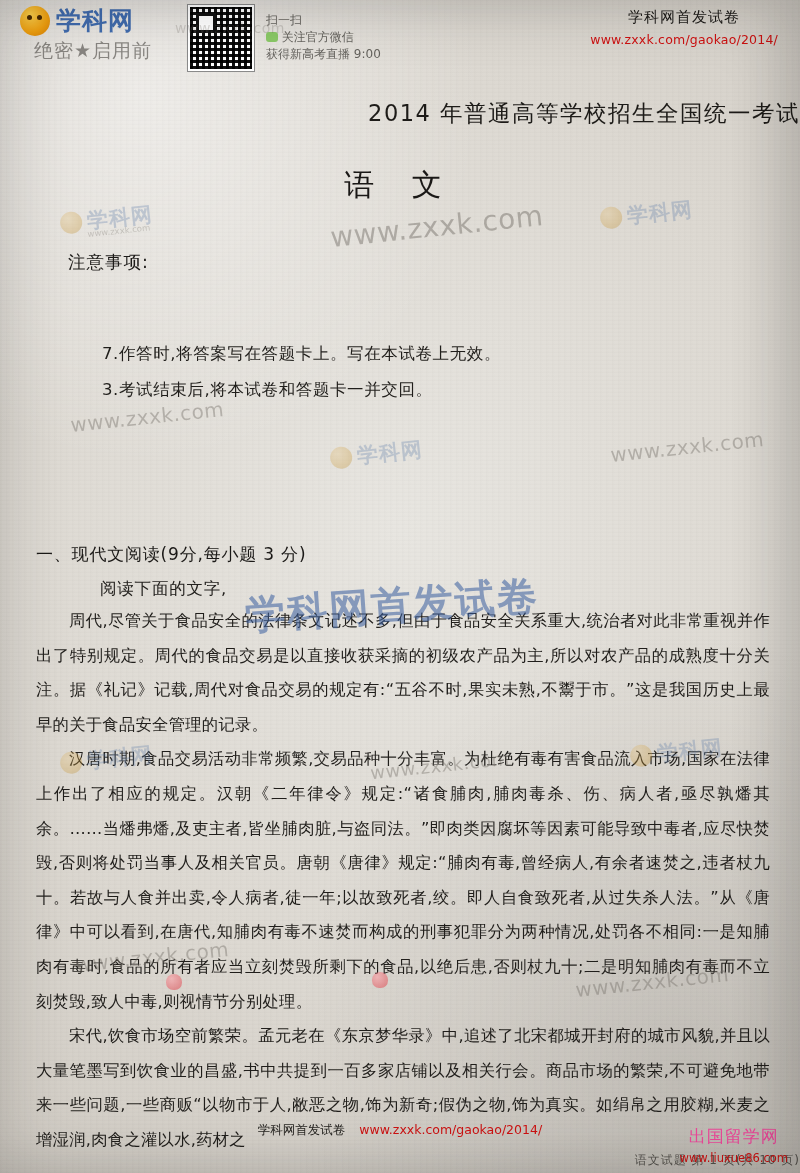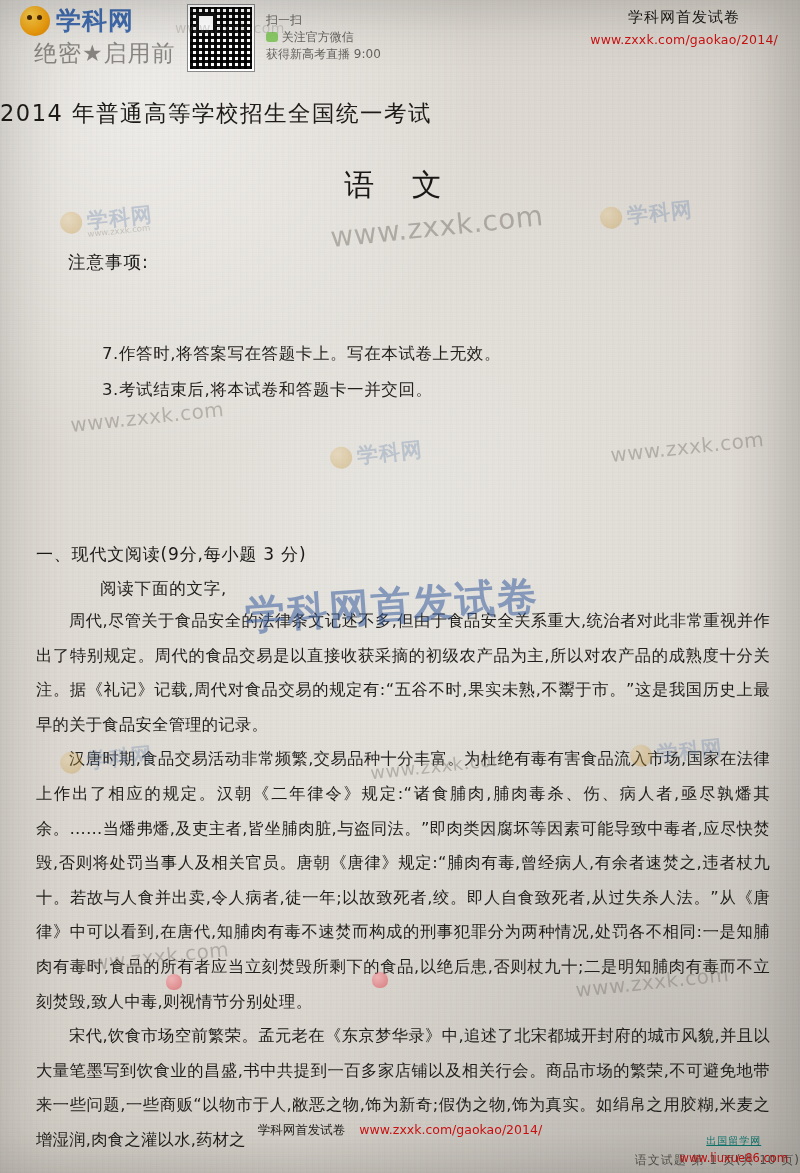--- a/index.html
+++ b/index.html
@@ -45,21 +45,21 @@
 
   
   .top-strip {
     position: absolute;
     top: 0; left: 0; right: 0;
     height: 76px;
   }
   .secret-line {
     position: absolute;
     left: 34px; top: 38px;
-    font-size: 23px;
+    font-size: 19px;
     letter-spacing: 1px;
     color: #3b3833;
     opacity: .55;
     font-family: "DejaVu Sans", sans-serif;
   }
   .qr {
     position: absolute;
     left: 188px; top: 5px;
     width: 66px; height: 66px;
     background:
@@ -129,21 +129,21 @@
     font-weight: bold;
     color: #2f5fa8;
     letter-spacing: 1px;
     opacity: .9;
   }
 
   
   .title-main {
     position: absolute;
     top: 98px; left: 0; right: 0;
-    text-align: left;
+    text-align: right;
     font-size: 22.5px;
     letter-spacing: 1.5px;
     color: #1d1b18;
   }
   .title-sub {
     position: absolute;
     top: 165px; left: 0; right: 0;
     text-align: center;
     font-size: 30px;
     letter-spacing: 14px;
@@ -229,21 +229,21 @@
     font-size: 12px;
     color: #3a3833;
     opacity: .8;
     letter-spacing: 1px;
   }
   .footer-right {
     position: absolute;
     right: 12px; bottom: 8px;
     text-align: center;
   }
-  .footer-right .fr1 { font-size: 10px; color: #0f766e; letter-spacing: 1px; text-decoration: underline; }
+  .footer-right .fr1 { font-size: 17px; color: #ec4899; letter-spacing: 1px; }
   .footer-right .fr2 { font-size: 11.5px; color: #cc1111; margin-top: 3px; }
 
   
   .wm {
     position: absolute;
     pointer-events: none;
     user-select: none;
     color: #6f6a63;
     font-family: "DejaVu Sans", sans-serif;
     white-space: nowrap;

